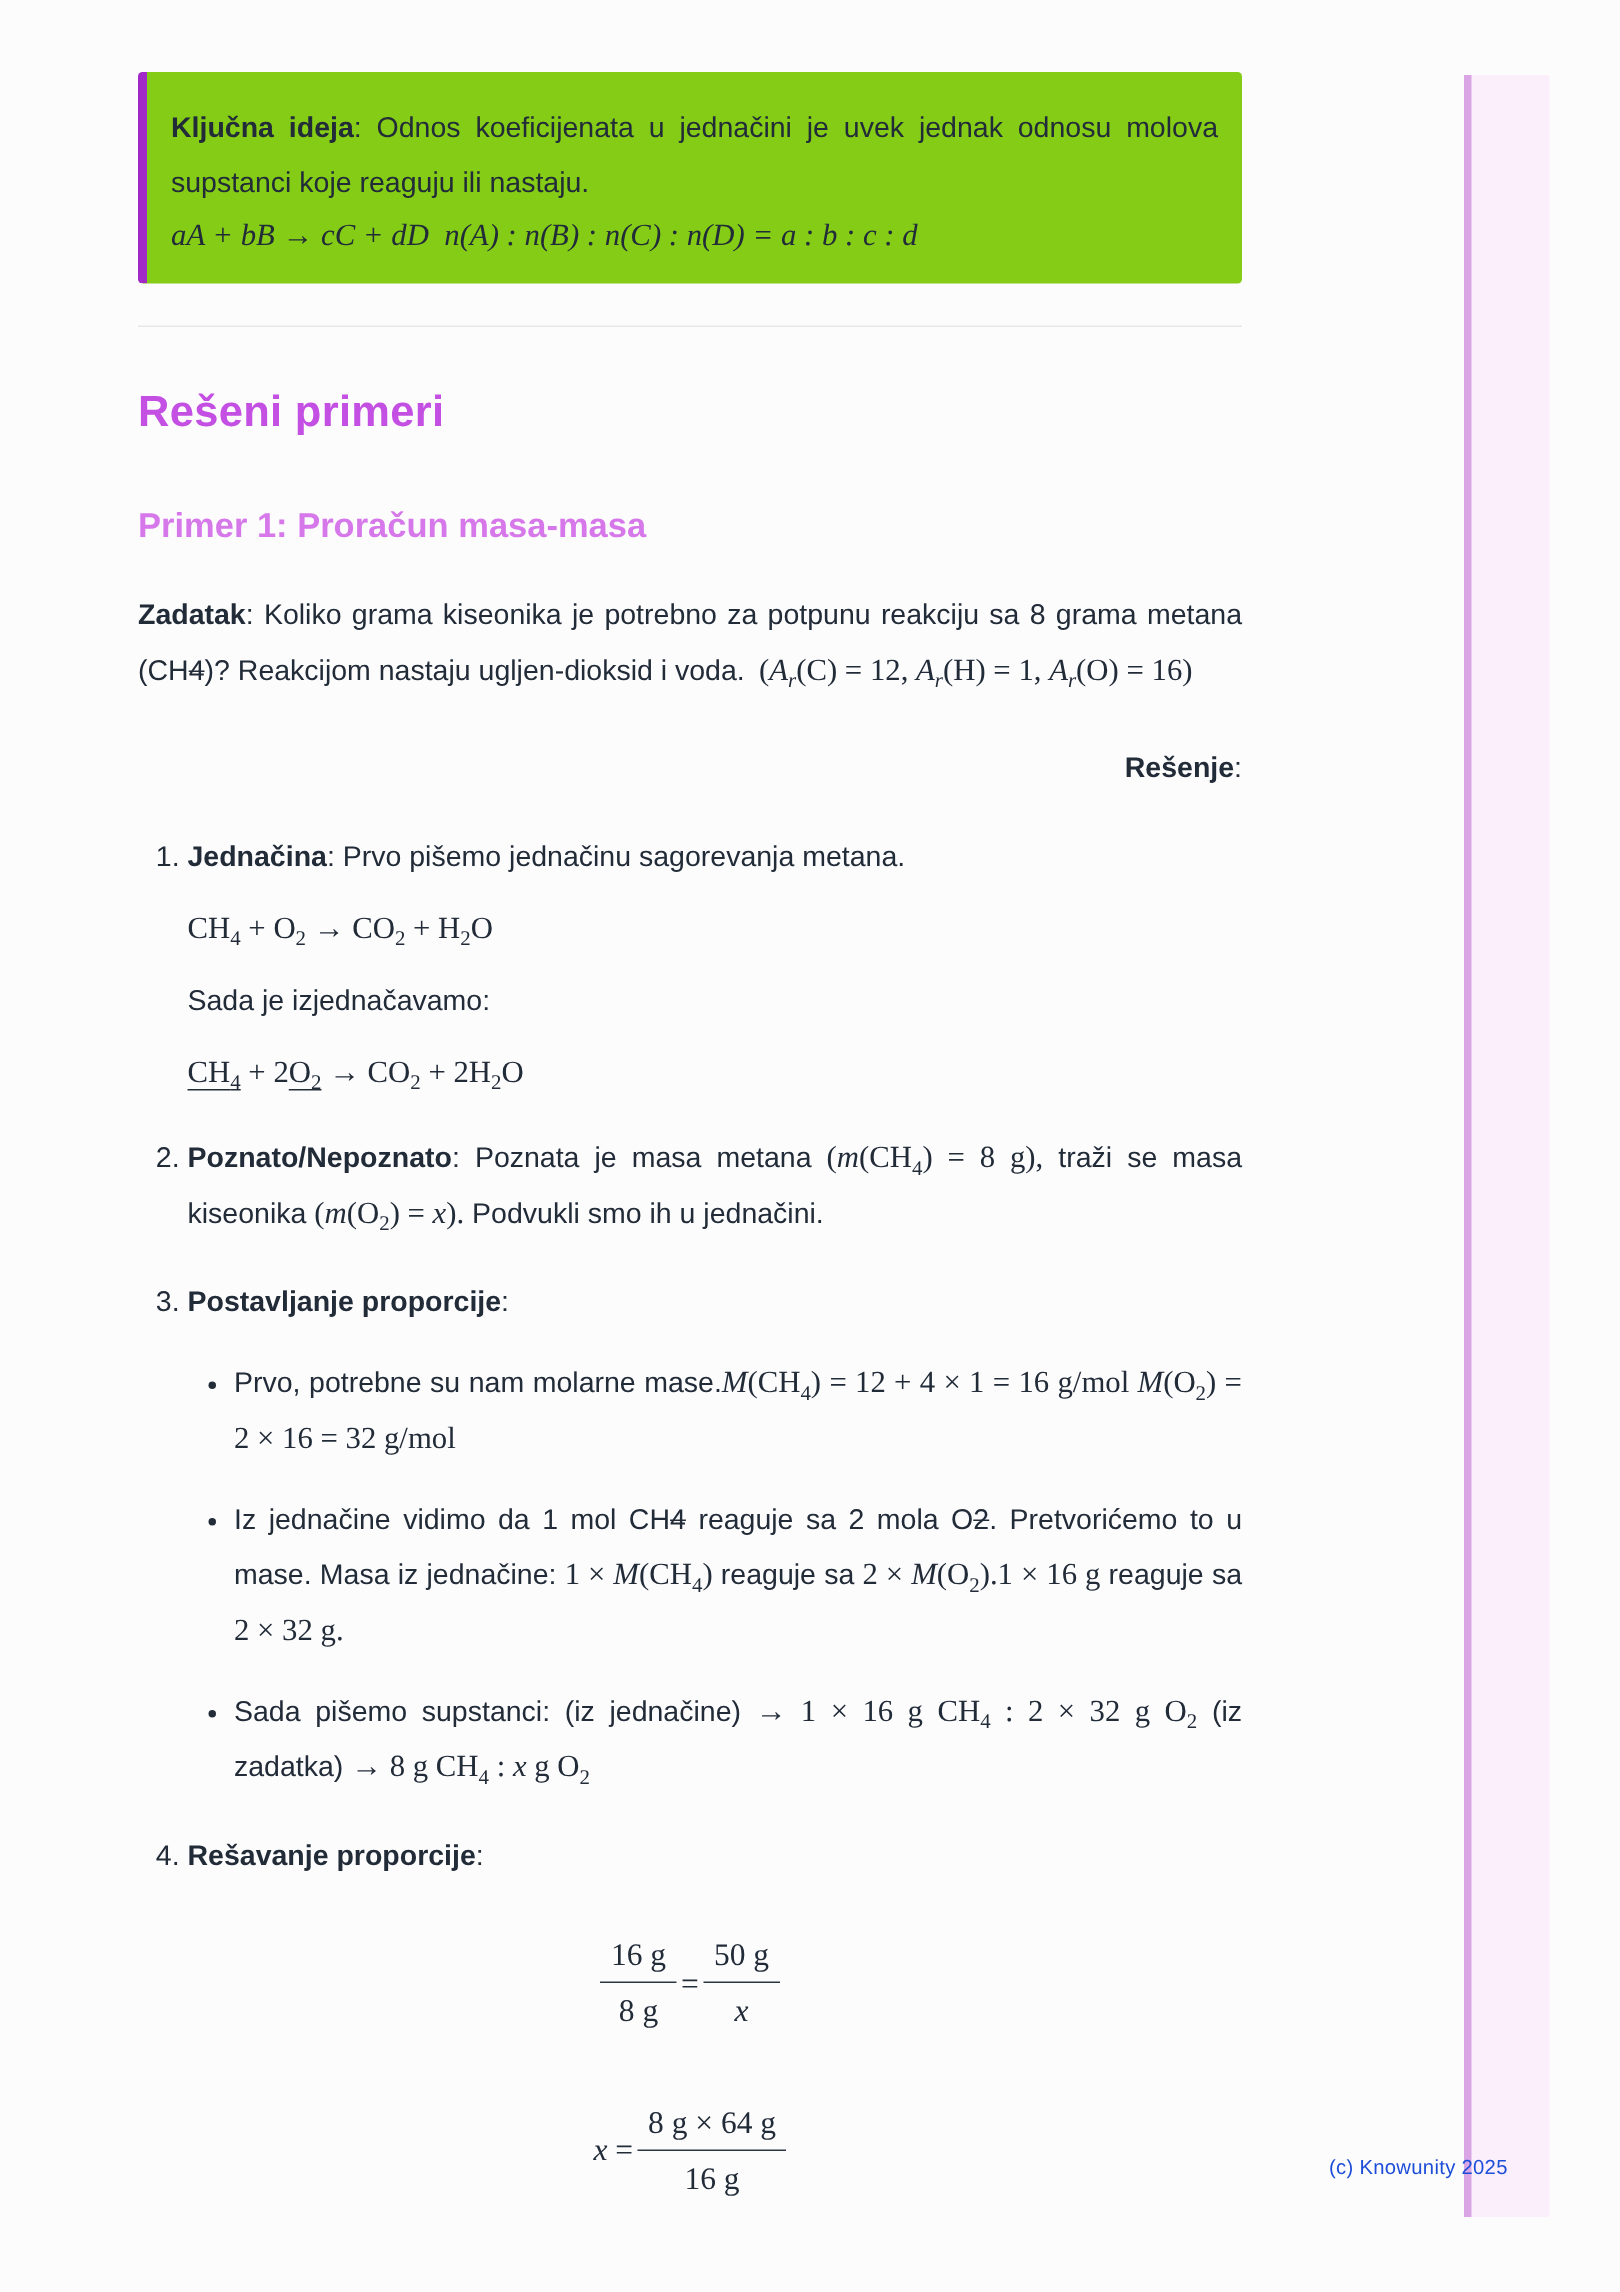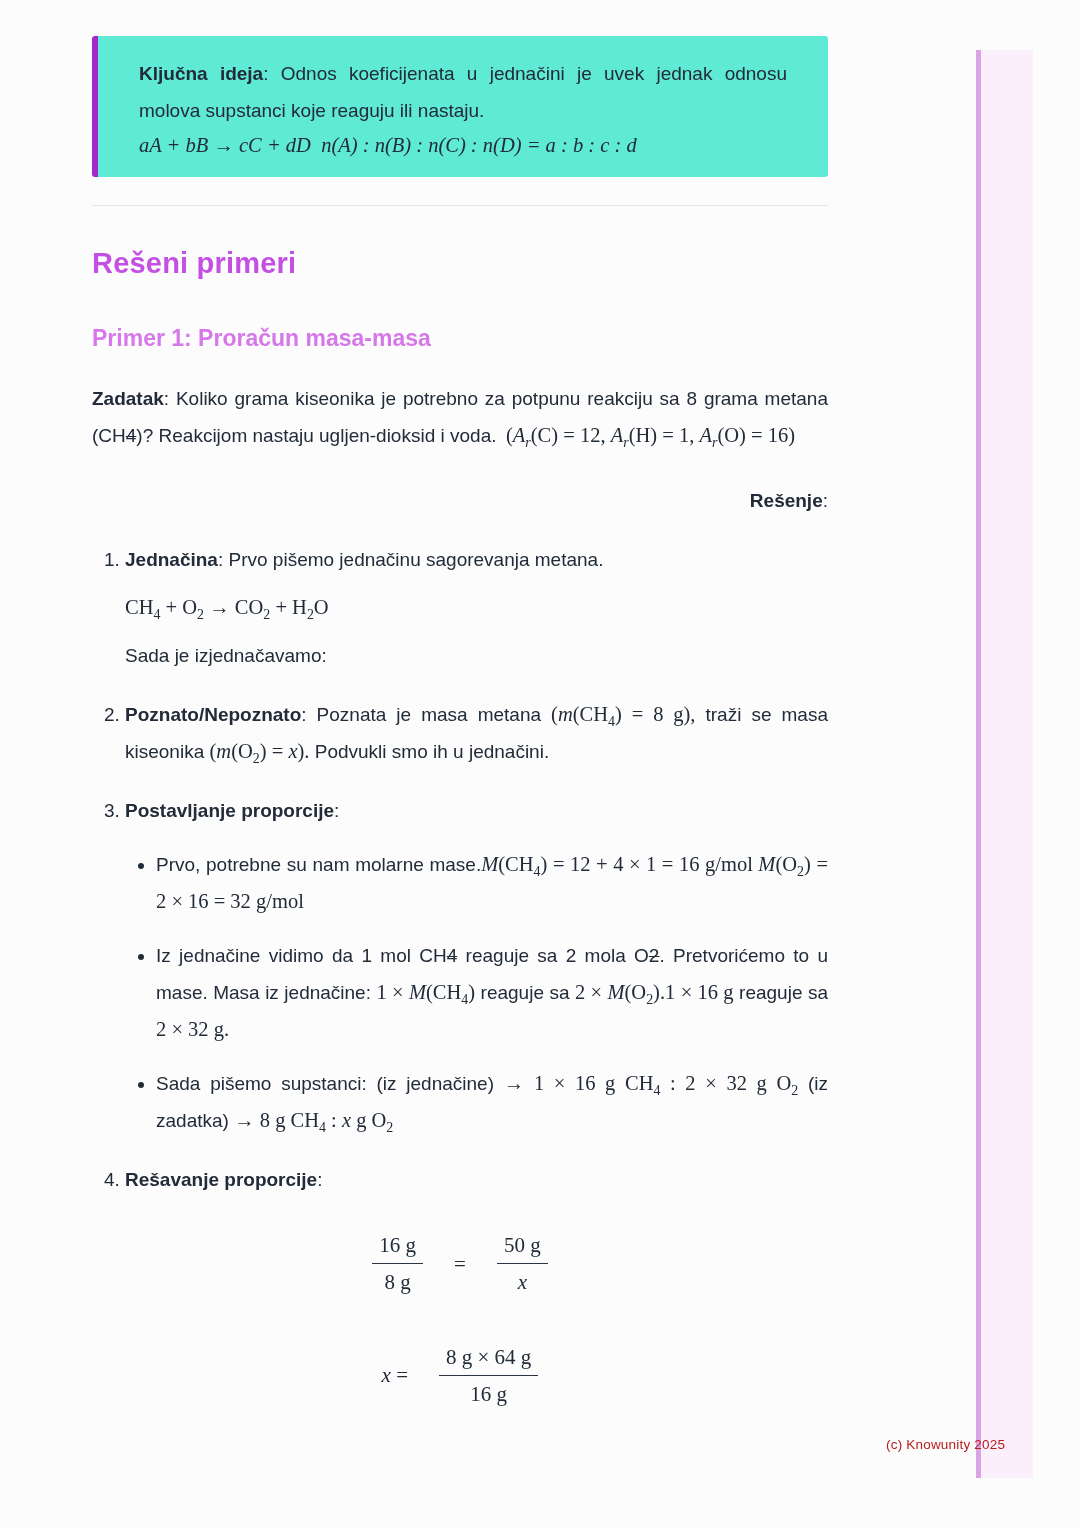--- a/index.html
+++ b/index.html
@@ -9,47 +9,47 @@
     font-family:"Liberation Sans","DejaVu Sans",sans-serif;
     font-size:19px;line-height:37px;
     -webkit-font-smoothing:antialiased;
   }
   .pink-bar{
     position:absolute;left:976px;top:50px;width:57px;height:1428px;
     background:#fbeffc;border-left:5px solid #d9a5e5;box-sizing:border-box;z-index:1;
   }
   .watermark{
     position:absolute;top:1436px;left:886px;z-index:5;
-    font-size:13.5px;line-height:18px;color:#b91c1c;letter-spacing:.2px;
+    font-size:13.5px;line-height:18px;color:#1d4ed8;letter-spacing:.2px;
   }
   .content{position:absolute;left:92px;top:0;width:736px;z-index:2;}
   .callout{
-    margin-top:36px;background:#5eead4;border-left:6px solid #a029c8;
-    border-radius:3px;padding:13px 41px 15px;box-sizing:border-box;
+    margin-top:48px;background:#84cc16;border-left:6px solid #a029c8;
+    border-radius:3px;padding:13px 16px 15px;box-sizing:border-box;
   }
   .callout .ctext{margin:6px 0 0;text-align:justify;}
   .callout .cformula{margin:0;line-height:33px;}
   .m{font-family:"Liberation Serif","DejaVu Serif",serif;font-size:20.5px;}
   .i{font-style:italic;}
   hr.divider{border:none;border-top:1px solid #e7e7ea;margin:28px 0 0;}
   h1{font-size:29px;line-height:33px;font-weight:700;letter-spacing:.2px;color:#c44fe3;margin:41px 0 0;}
   h2{font-size:23px;line-height:27px;font-weight:700;color:#d678ea;margin:45px 0 0;}
   .para{margin:28px 0 0;text-align:right;}
   .just{text-align:justify;}
   .steps{margin:16px 0 0;padding-left:33px;}
   .steps>li{margin-top:22px;}
   .steps p,.bullets p{margin:0;}
   .disp{margin:13px 0 !important;line-height:33px;}
   u{text-underline-offset:5px;text-decoration-thickness:1.3px;}
   sub{font-size:68%;line-height:0;}
   s{text-decoration-thickness:1.2px;}
   .bullets{list-style:disc;padding-left:31px;margin:16px 0 0;}
   .bullets>li{margin-top:17px;}
   .fracline{
-    display:flex;justify-content:center;align-items:center;gap:31px;
+    display:flex;justify-content:center;align-items:center;gap:3px;
     font-family:"Liberation Serif","DejaVu Serif",serif;font-size:21px;line-height:1.25;
   }
   .fracline.first{margin-top:34px;}
   .fracline.second{margin-top:48px;}
   .frac{display:inline-flex;flex-direction:column;align-items:center;}
   .frac .num{display:block;padding:0 7px 5px;border-bottom:1.6px solid #2a3442;}
   .frac .den{display:block;padding-top:5px;}
 </style>
 </head>
 <body>
@@ -72,20 +72,21 @@
   <p class="para just"><span><strong>Zadatak</strong>: Koliko grama kiseonika je potrebno za potpunu reakciju sa 8 grama metana (CH<s>4</s>)? Reakcijom nastaju ugljen-dioksid i voda. </span><span class="m">(<i>A</i><sub><i>r</i></sub>(C) = 12, <i>A</i><sub><i>r</i></sub>(H) = 1, <i>A</i><sub><i>r</i></sub>(O) = 16)</span></p>
 
   <p class="para"><strong>Rešenje</strong>:</p>
 
   <ol class="steps">
 
     <li>
       <p class="just"><strong>Jednačina</strong>: Prvo pišemo jednačinu sagorevanja metana.</p>
       <p class="m disp">CH<sub>4</sub> + O<sub>2</sub> → CO<sub>2</sub> + H<sub>2</sub>O</p>
       <p>Sada je izjednačavamo:</p>
+      <p class="m disp"><u>CH<sub>4</sub></u> + 2<u>O<sub>2</sub></u> → CO<sub>2</sub> + 2H<sub>2</sub>O</p>
     </li>
 
     <li>
       <p class="just"><span><strong>Poznato/Nepoznato</strong>: Poznata je masa metana </span><span class="m">(<i>m</i>(CH<sub>4</sub>) = 8 g),</span><span> traži se masa kiseonika </span><span class="m">(<i>m</i>(O<sub>2</sub>) = <i>x</i>).</span><span> Podvukli smo ih u jednačini.</span></p>
     </li>
 
     <li>
       <p><strong>Postavljanje proporcije</strong>:</p>
       <ul class="bullets">
         <li>

